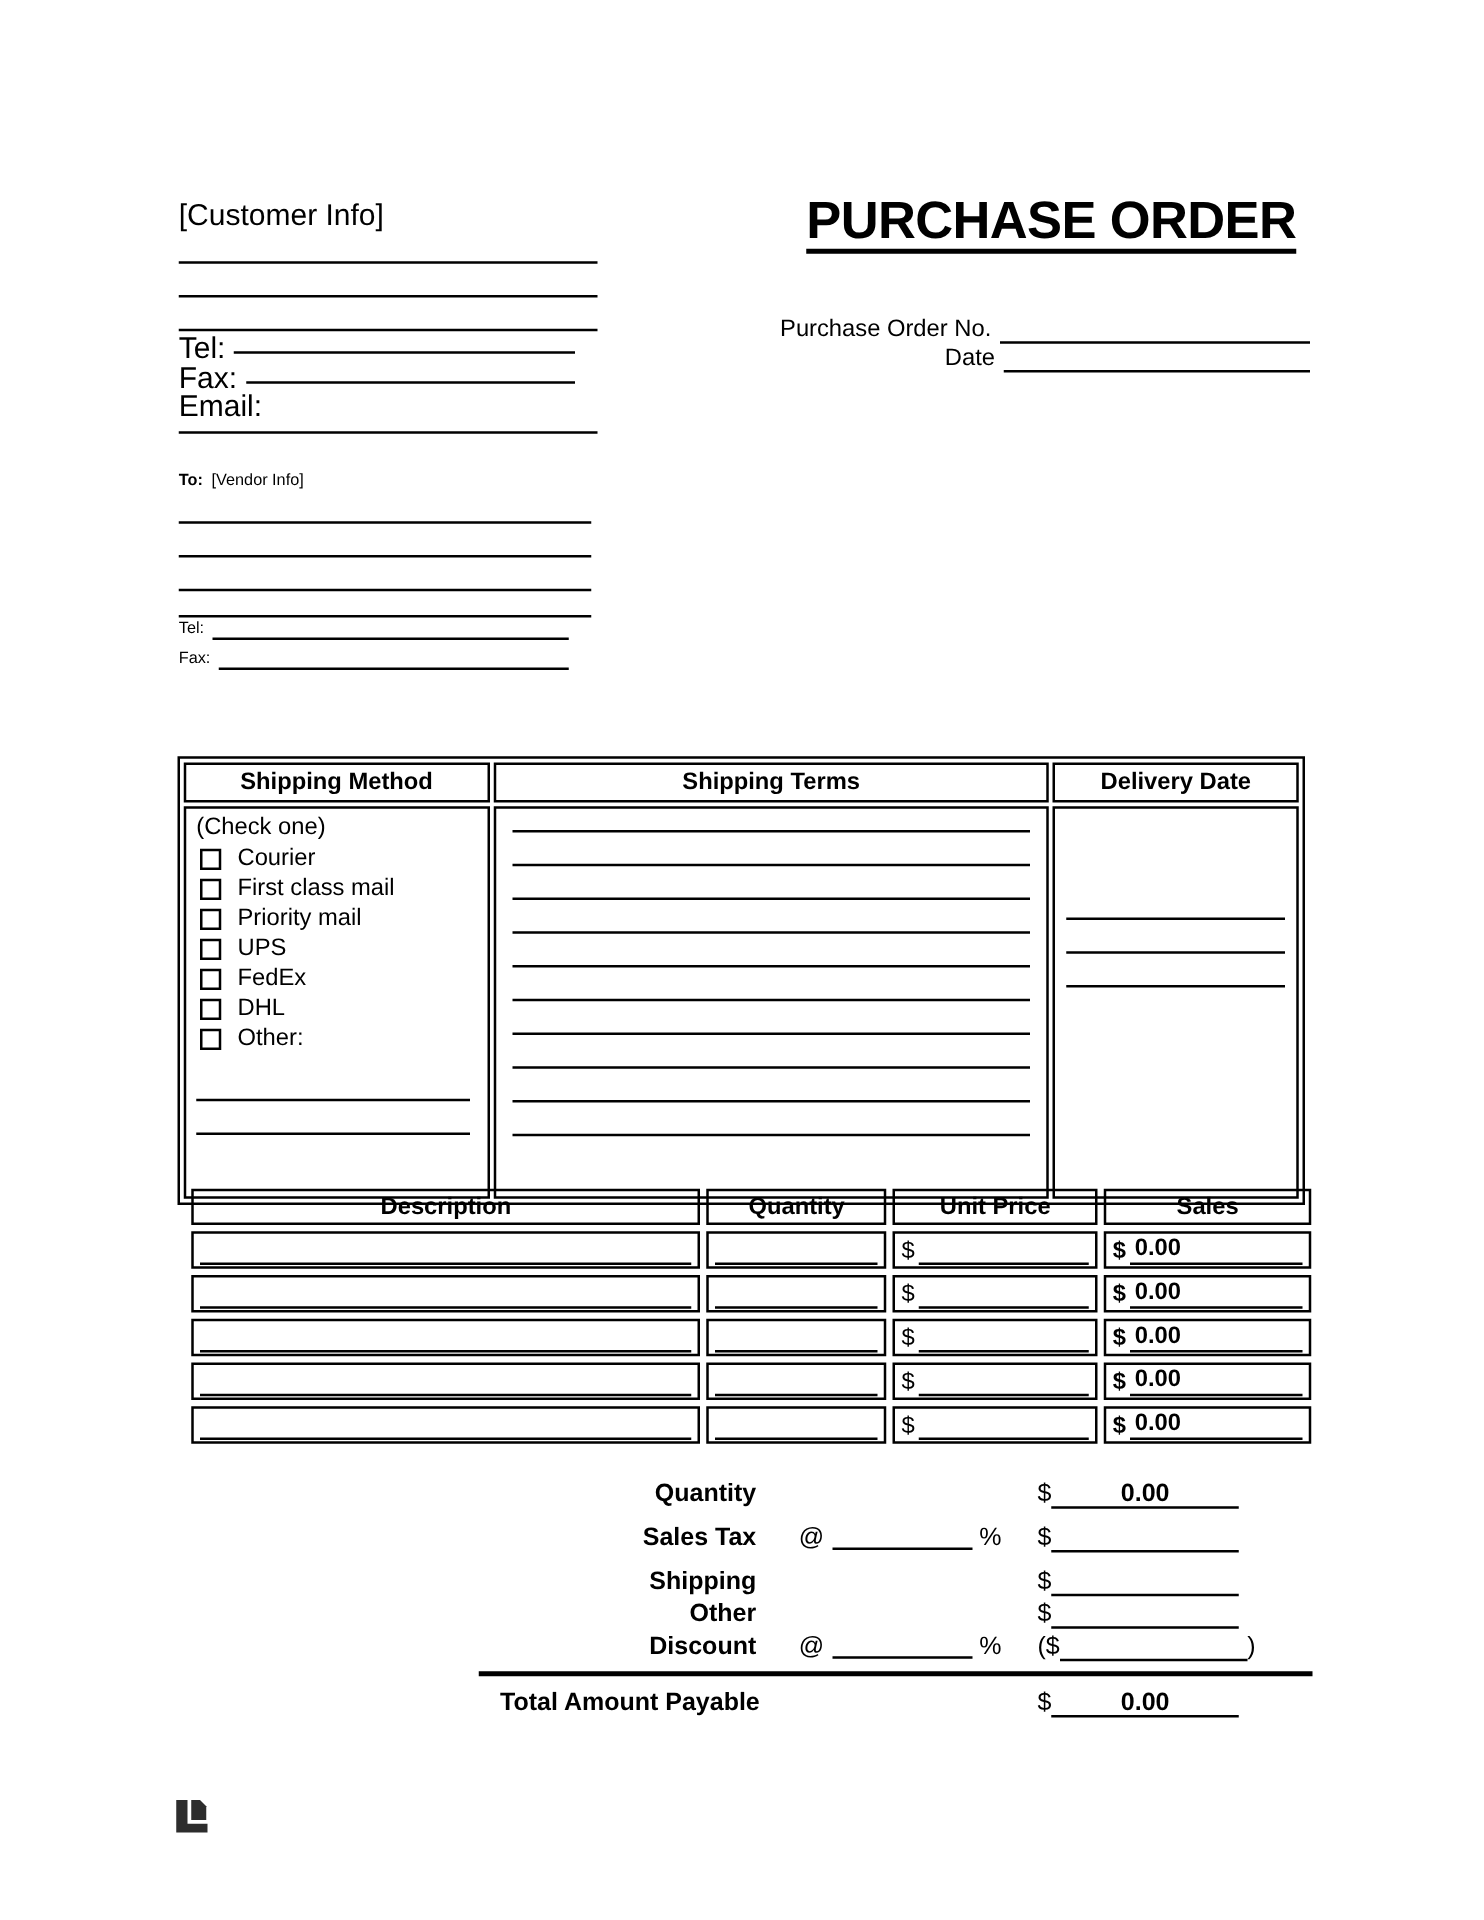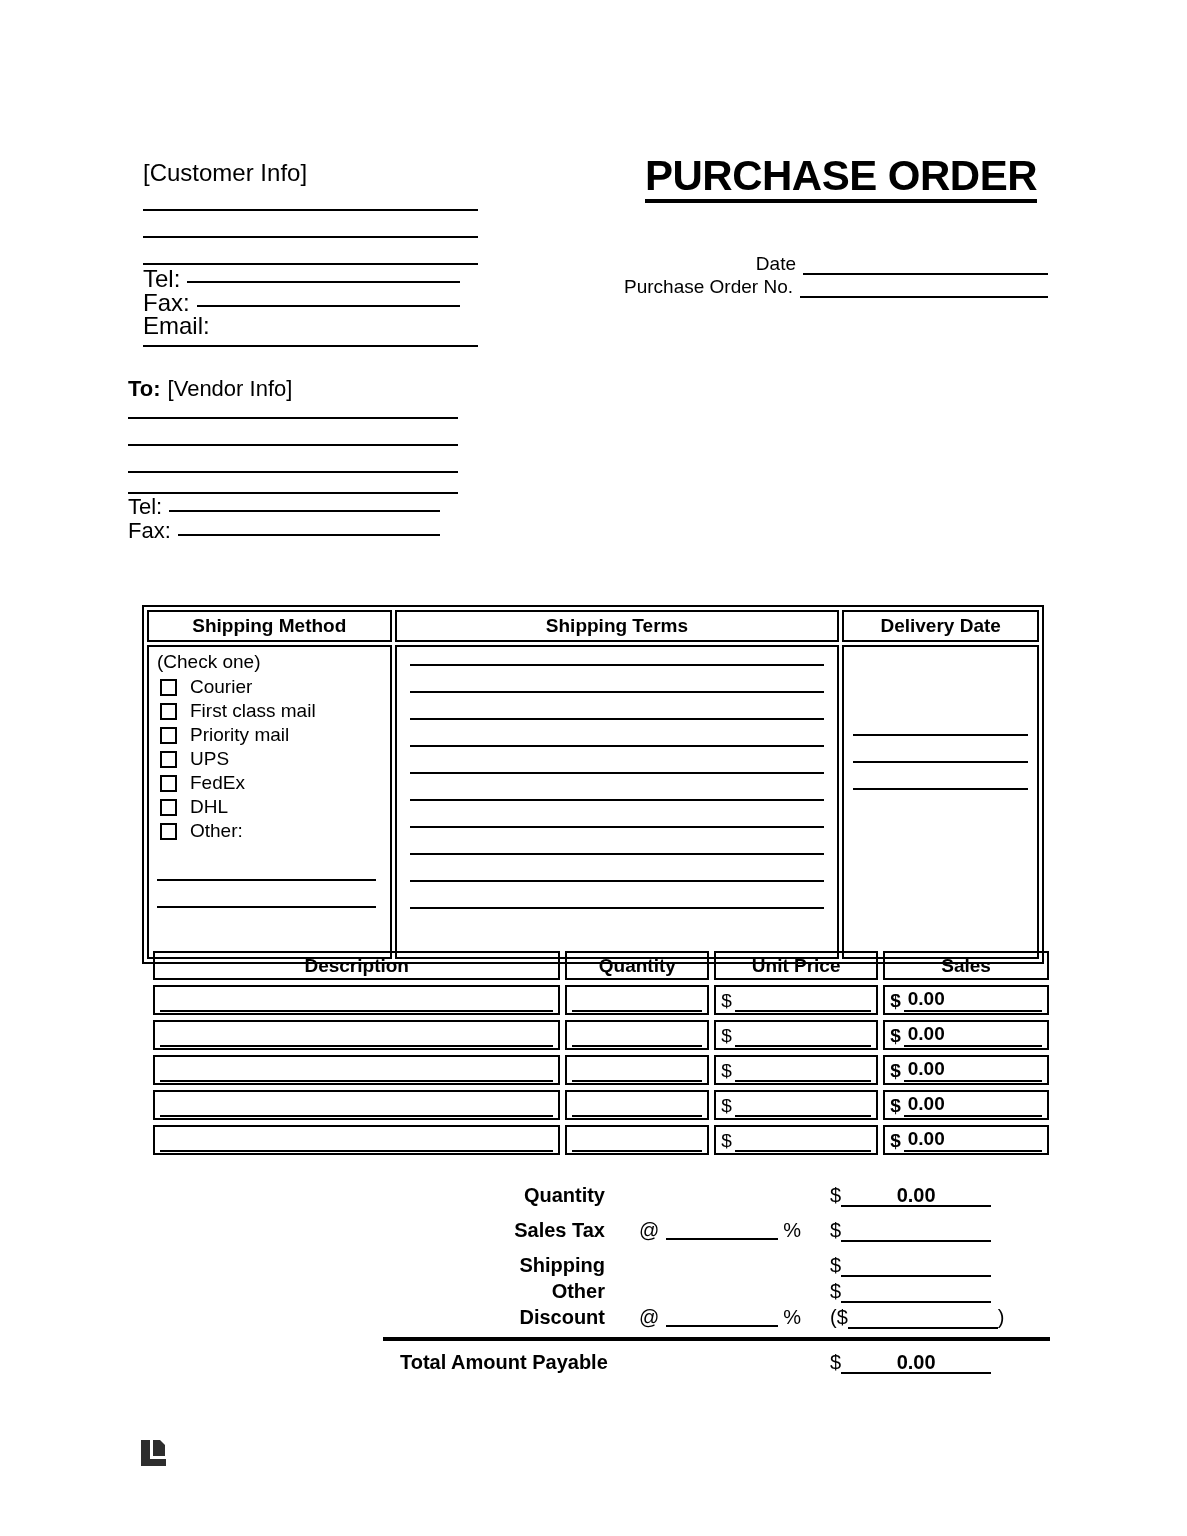--- a/index.html
+++ b/index.html
@@ -30,21 +30,21 @@
 
   
   .meta-block{position:absolute;left:560px;top:252px;width:488px;font-size:19px;}
   .mrow{display:flex;justify-content:flex-end;align-items:flex-end;height:23px;}
   .mline{border-bottom:2px solid #000;height:14px;margin-left:7px;}
   .mline.w-date{width:245px;}
   .mline.w-po{width:248px;}
   .mline.w-acct{width:212px;}
 
   
-  .vendor-block{position:absolute;left:128px;top:376px;width:330px;font-size:22px;}
+  .vendor-block{position:absolute;left:143px;top:376px;width:330px;font-size:13px;}
   .vendor-head{height:24px;}
   .vendor-head .to{font-weight:bold;margin-right:7px;}
   .vb1{height:17px;}
   .vb2,.vb3{height:25px;}
   .vb4{height:19px;}
 
   
   .ship-table{
     position:absolute;left:142px;top:605px;width:902px;
     border:2px solid #000;border-collapse:separate;border-spacing:3px;
@@ -112,26 +112,26 @@
       <span class="iline"></span>
     </div>
     <div class="email-row">Email:</div>
     <div class="standalone"></div>
   </div>
 
   <h1 class="po-title">PURCHASE ORDER</h1>
 
   <div class="meta-block">
     <div class="mrow">
+      <span>Purchase Order No.</span>
+      <span class="mline w-po"></span>
+    </div>
+    <div class="mrow">
       <span>Date</span>
       <span class="mline w-date"></span>
-    </div>
-    <div class="mrow">
-      <span>Purchase Order No.</span>
-      <span class="mline w-po"></span>
     </div>
   </div>
 
   <div class="vendor-block">
     <div class="vendor-head">
       <span class="to">To:</span><span>[Vendor Info]</span>
     </div>
     <div class="blank vb1"></div>
     <div class="blank vb2"></div>
     <div class="blank vb3"></div>

